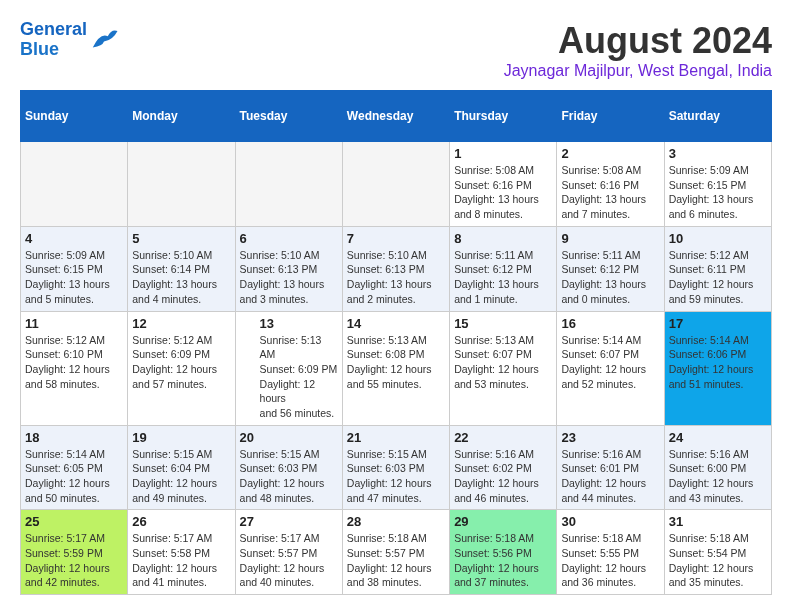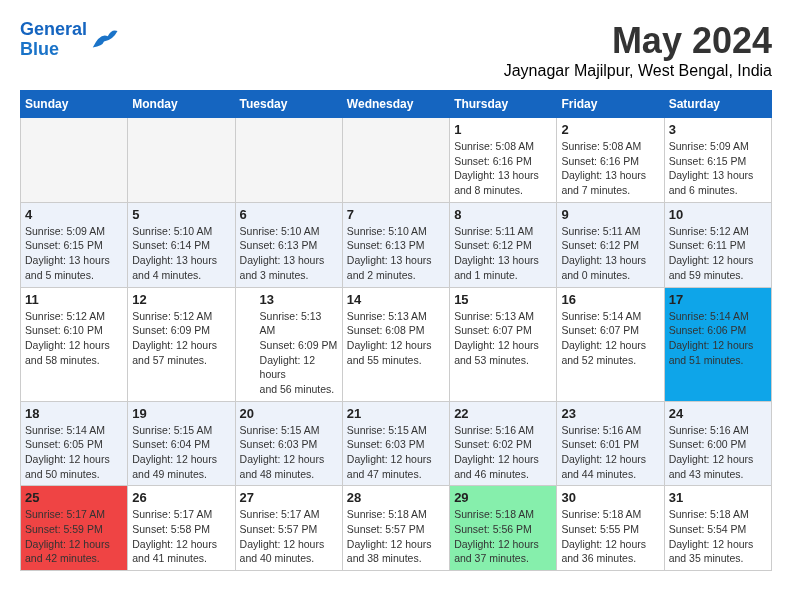--- a/index.html
+++ b/index.html
@@ -37,31 +37,31 @@
     .title-area {
       text-align: right;
     }
     .month-title {
       font-size: 36px;
       font-weight: bold;
       color: #333;
     }
     .location {
       font-size: 16px;
-      color: #000000;
+      color: #6d28d9;
     }
     table {
       width: 100%;
       border-collapse: collapse;
       font-size: 11px;
     }
     th {
       background-color: #1565c0;
       color: #fff;
-      padding: 6px 4px;
+      padding: 18px 4px;
       text-align: left;
       font-size: 12px;
       font-weight: bold;
       border: 1px solid #1565c0;
     }
     td {
       border: 1px solid #ccc;
       padding: 4px;
       vertical-align: top;
       width: calc(100% / 7);
@@ -100,21 +100,21 @@
           <span>General</span><br>
           <span style="color:#1a73c8;">Blue</span>
         </div>
         <svg class="logo-bird" viewBox="0 0 40 40" xmlns="http://www.w3.org/2000/svg">
           <path d="M5 30 Q15 10 25 15 Q30 5 38 8 Q32 20 20 22 Q18 28 5 30Z" fill="#1a73c8"></path>
         </svg>
       </div>
     </div>
   </div>
   <div class="title-area">
-    <div class="month-title">May 2024</div>
+    <div class="month-title">August 2024</div>
     <div class="location">Jaynagar Majilpur, West Bengal, India</div>
   </div>
 </div>
 
 <table>
   <thead>
     <tr>
     <th>Sunday</th>
         <th>Monday</th>
         <th>Tuesday</th>
@@ -299,21 +299,21 @@
         </td>
         <td style="background-color: rgb(237, 242, 250);">
           <div class="day-number">24</div>
           <div class="day-info" style="white-space: pre-line;">Sunrise: 5:16 AM
 Sunset: 6:00 PM
 Daylight: 12 hours
 and 43 minutes.</div>
         </td>
       </tr>
       <tr>
-        <td style="background-color: #ef4444;">
+        <td style="background-color: #bef264;">
           <div class="day-number">25</div>
           <div class="day-info" style="white-space: pre-line;">Sunrise: 5:17 AM
 Sunset: 5:59 PM
 Daylight: 12 hours
 and 42 minutes.</div>
         </td>
         <td style="background-color: rgb(255, 255, 255);">
           <div class="day-number">26</div>
           <div class="day-info" style="white-space: pre-line;">Sunrise: 5:17 AM
 Sunset: 5:58 PM

